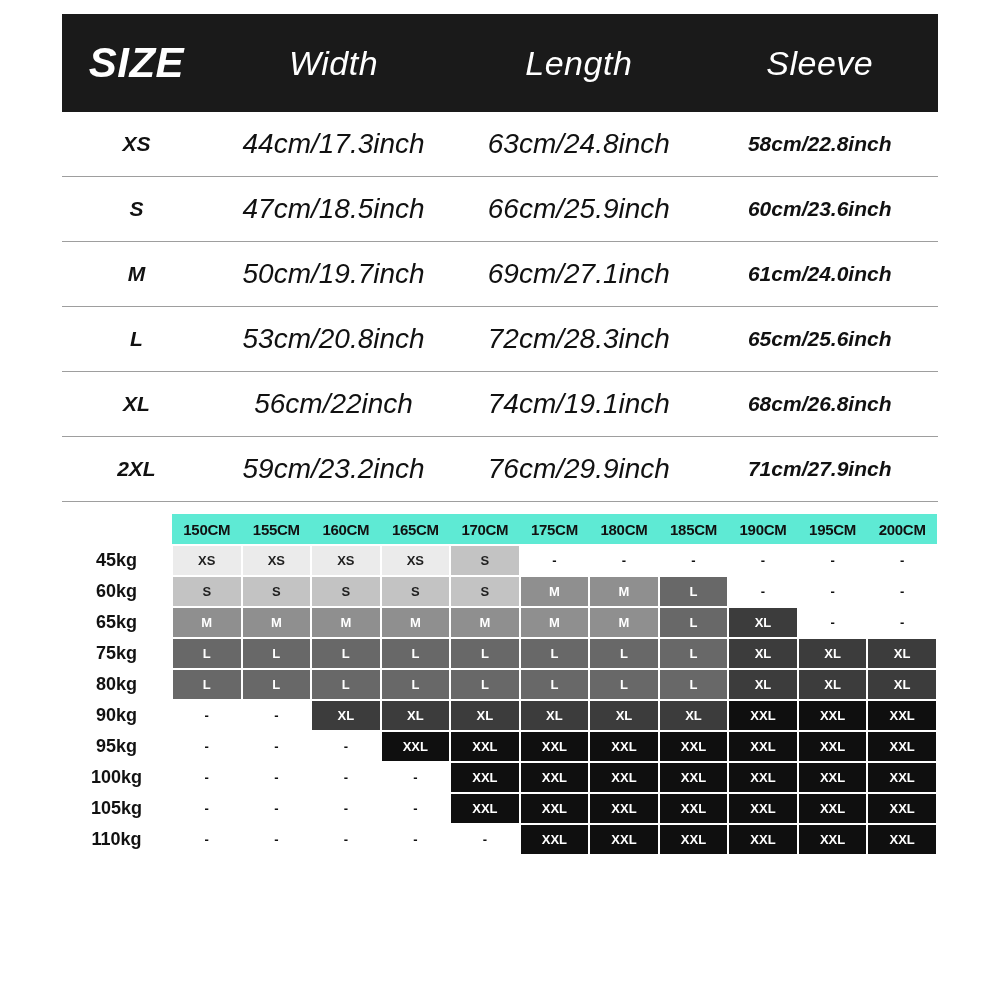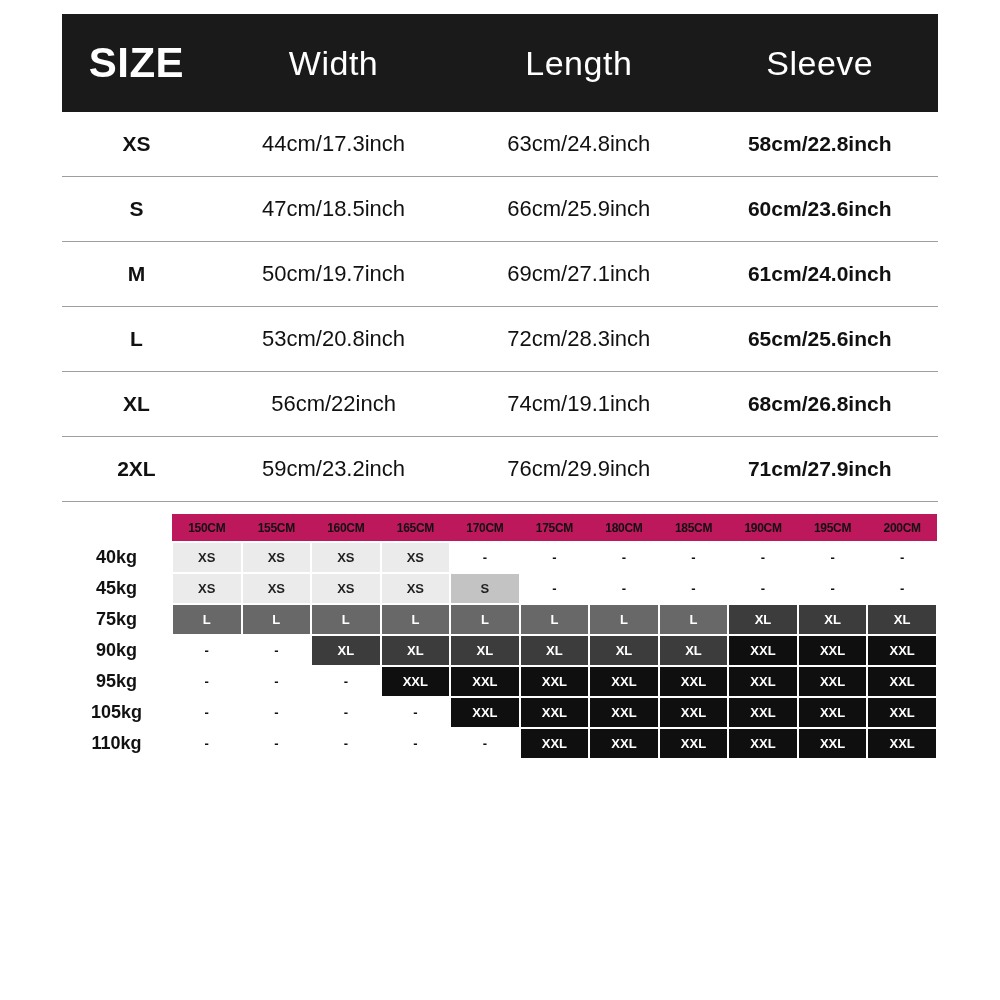--- a/index.html
+++ b/index.html
@@ -16,20 +16,21 @@
   }
   .page {
     padding: 14px 62px 0 62px;
   }
 
   
   .m-table {
     width: 100%;
     border-collapse: collapse;
     table-layout: fixed;
+    font-style: italic;
   }
   .m-table col.c-size   { width: 17%; }
   .m-table col.c-width  { width: 28%; }
   .m-table col.c-length { width: 28%; }
   .m-table col.c-sleeve { width: 27%; }
 
   .m-head th {
     background: #1a1a1a;
     color: #ffffff;
     height: 96px;
@@ -41,21 +42,21 @@
   }
   .m-head th.h-size {
     font-size: 42px;
     font-weight: bold;
   }
 
   .m-table tbody td {
     height: 62px;
     text-align: center;
     vertical-align: middle;
-    font-size: 22px;
+    font-size: 28px;
     border-bottom: 1px solid #9e9e9e;
     background: #ffffff;
   }
   .m-table tbody td.m-size {
     font-weight: bold;
     font-size: 21px;
   }
   .m-table tbody td.m-sleeve {
     font-weight: bold;
     font-size: 21px;
@@ -66,25 +67,25 @@
     width: 100%;
     border-collapse: collapse;
     table-layout: fixed;
     margin-top: 12px;
   }
   .f-table th.f-corner {
     width: 108px;
     background: #ffffff;
   }
   .f-table th.f-h {
-    font-size: 12px;
+    font-size: 15px;
     font-weight: bold;
     text-align: center;
     padding: 7px 0 6px 0;
-    background: #be185d;
+    background: #5eead4;
     letter-spacing: -0.3px;
   }
   .f-table th.f-w {
     font-size: 18px;
     font-weight: bold;
     text-align: center;
     background: #ffffff;
     height: 27px;
   }
   .f-table td.f-c {
@@ -169,81 +170,123 @@
           <th class="f-h">175CM</th>
           <th class="f-h">180CM</th>
           <th class="f-h">185CM</th>
           <th class="f-h">190CM</th>
           <th class="f-h">195CM</th>
           <th class="f-h">200CM</th>
         </tr>
     </thead>
     <tbody id="fit-body">
         <tr>
-          <th class="f-w">40kg</th>
-          <td class="f-c" style="background: rgb(235, 235, 235); color: rgb(31, 31, 31);">XS</td>
-          <td class="f-c" style="background: rgb(235, 235, 235); color: rgb(31, 31, 31);">XS</td>
-          <td class="f-c" style="background: rgb(235, 235, 235); color: rgb(31, 31, 31);">XS</td>
-          <td class="f-c" style="background: rgb(235, 235, 235); color: rgb(31, 31, 31);">XS</td>
-          <td class="f-c" style="background: rgb(255, 255, 255); color: rgb(17, 17, 17);">-</td>
-          <td class="f-c" style="background: rgb(255, 255, 255); color: rgb(17, 17, 17);">-</td>
-          <td class="f-c" style="background: rgb(255, 255, 255); color: rgb(17, 17, 17);">-</td>
-          <td class="f-c" style="background: rgb(255, 255, 255); color: rgb(17, 17, 17);">-</td>
-          <td class="f-c" style="background: rgb(255, 255, 255); color: rgb(17, 17, 17);">-</td>
-          <td class="f-c" style="background: rgb(255, 255, 255); color: rgb(17, 17, 17);">-</td>
-          <td class="f-c" style="background: rgb(255, 255, 255); color: rgb(17, 17, 17);">-</td>
-        </tr>
-        <tr>
           <th class="f-w">45kg</th>
           <td class="f-c" style="background: rgb(235, 235, 235); color: rgb(31, 31, 31);">XS</td>
           <td class="f-c" style="background: rgb(235, 235, 235); color: rgb(31, 31, 31);">XS</td>
           <td class="f-c" style="background: rgb(235, 235, 235); color: rgb(31, 31, 31);">XS</td>
           <td class="f-c" style="background: rgb(235, 235, 235); color: rgb(31, 31, 31);">XS</td>
           <td class="f-c" style="background: rgb(195, 195, 195); color: rgb(31, 31, 31);">S</td>
           <td class="f-c" style="background: rgb(255, 255, 255); color: rgb(17, 17, 17);">-</td>
           <td class="f-c" style="background: rgb(255, 255, 255); color: rgb(17, 17, 17);">-</td>
           <td class="f-c" style="background: rgb(255, 255, 255); color: rgb(17, 17, 17);">-</td>
           <td class="f-c" style="background: rgb(255, 255, 255); color: rgb(17, 17, 17);">-</td>
           <td class="f-c" style="background: rgb(255, 255, 255); color: rgb(17, 17, 17);">-</td>
           <td class="f-c" style="background: rgb(255, 255, 255); color: rgb(17, 17, 17);">-</td>
         </tr>
         <tr>
+          <th class="f-w">60kg</th>
+          <td class="f-c" style="background: rgb(195, 195, 195); color: rgb(31, 31, 31);">S</td>
+          <td class="f-c" style="background: rgb(195, 195, 195); color: rgb(31, 31, 31);">S</td>
+          <td class="f-c" style="background: rgb(195, 195, 195); color: rgb(31, 31, 31);">S</td>
+          <td class="f-c" style="background: rgb(195, 195, 195); color: rgb(31, 31, 31);">S</td>
+          <td class="f-c" style="background: rgb(195, 195, 195); color: rgb(31, 31, 31);">S</td>
+          <td class="f-c" style="background: rgb(143, 143, 143); color: rgb(255, 255, 255);">M</td>
+          <td class="f-c" style="background: rgb(143, 143, 143); color: rgb(255, 255, 255);">M</td>
+          <td class="f-c" style="background: rgb(104, 104, 104); color: rgb(255, 255, 255);">L</td>
+          <td class="f-c" style="background: rgb(255, 255, 255); color: rgb(17, 17, 17);">-</td>
+          <td class="f-c" style="background: rgb(255, 255, 255); color: rgb(17, 17, 17);">-</td>
+          <td class="f-c" style="background: rgb(255, 255, 255); color: rgb(17, 17, 17);">-</td>
+        </tr>
+        <tr>
+          <th class="f-w">65kg</th>
+          <td class="f-c" style="background: rgb(143, 143, 143); color: rgb(255, 255, 255);">M</td>
+          <td class="f-c" style="background: rgb(143, 143, 143); color: rgb(255, 255, 255);">M</td>
+          <td class="f-c" style="background: rgb(143, 143, 143); color: rgb(255, 255, 255);">M</td>
+          <td class="f-c" style="background: rgb(143, 143, 143); color: rgb(255, 255, 255);">M</td>
+          <td class="f-c" style="background: rgb(143, 143, 143); color: rgb(255, 255, 255);">M</td>
+          <td class="f-c" style="background: rgb(143, 143, 143); color: rgb(255, 255, 255);">M</td>
+          <td class="f-c" style="background: rgb(143, 143, 143); color: rgb(255, 255, 255);">M</td>
+          <td class="f-c" style="background: rgb(104, 104, 104); color: rgb(255, 255, 255);">L</td>
+          <td class="f-c" style="background: rgb(60, 60, 60); color: rgb(255, 255, 255);">XL</td>
+          <td class="f-c" style="background: rgb(255, 255, 255); color: rgb(17, 17, 17);">-</td>
+          <td class="f-c" style="background: rgb(255, 255, 255); color: rgb(17, 17, 17);">-</td>
+        </tr>
+        <tr>
           <th class="f-w">75kg</th>
           <td class="f-c" style="background: rgb(104, 104, 104); color: rgb(255, 255, 255);">L</td>
           <td class="f-c" style="background: rgb(104, 104, 104); color: rgb(255, 255, 255);">L</td>
           <td class="f-c" style="background: rgb(104, 104, 104); color: rgb(255, 255, 255);">L</td>
           <td class="f-c" style="background: rgb(104, 104, 104); color: rgb(255, 255, 255);">L</td>
           <td class="f-c" style="background: rgb(104, 104, 104); color: rgb(255, 255, 255);">L</td>
           <td class="f-c" style="background: rgb(104, 104, 104); color: rgb(255, 255, 255);">L</td>
           <td class="f-c" style="background: rgb(104, 104, 104); color: rgb(255, 255, 255);">L</td>
           <td class="f-c" style="background: rgb(104, 104, 104); color: rgb(255, 255, 255);">L</td>
           <td class="f-c" style="background: rgb(60, 60, 60); color: rgb(255, 255, 255);">XL</td>
           <td class="f-c" style="background: rgb(60, 60, 60); color: rgb(255, 255, 255);">XL</td>
           <td class="f-c" style="background: rgb(60, 60, 60); color: rgb(255, 255, 255);">XL</td>
         </tr>
         <tr>
+          <th class="f-w">80kg</th>
+          <td class="f-c" style="background: rgb(104, 104, 104); color: rgb(255, 255, 255);">L</td>
+          <td class="f-c" style="background: rgb(104, 104, 104); color: rgb(255, 255, 255);">L</td>
+          <td class="f-c" style="background: rgb(104, 104, 104); color: rgb(255, 255, 255);">L</td>
+          <td class="f-c" style="background: rgb(104, 104, 104); color: rgb(255, 255, 255);">L</td>
+          <td class="f-c" style="background: rgb(104, 104, 104); color: rgb(255, 255, 255);">L</td>
+          <td class="f-c" style="background: rgb(104, 104, 104); color: rgb(255, 255, 255);">L</td>
+          <td class="f-c" style="background: rgb(104, 104, 104); color: rgb(255, 255, 255);">L</td>
+          <td class="f-c" style="background: rgb(104, 104, 104); color: rgb(255, 255, 255);">L</td>
+          <td class="f-c" style="background: rgb(60, 60, 60); color: rgb(255, 255, 255);">XL</td>
+          <td class="f-c" style="background: rgb(60, 60, 60); color: rgb(255, 255, 255);">XL</td>
+          <td class="f-c" style="background: rgb(60, 60, 60); color: rgb(255, 255, 255);">XL</td>
+        </tr>
+        <tr>
           <th class="f-w">90kg</th>
           <td class="f-c" style="background: rgb(255, 255, 255); color: rgb(17, 17, 17);">-</td>
           <td class="f-c" style="background: rgb(255, 255, 255); color: rgb(17, 17, 17);">-</td>
           <td class="f-c" style="background: rgb(60, 60, 60); color: rgb(255, 255, 255);">XL</td>
           <td class="f-c" style="background: rgb(60, 60, 60); color: rgb(255, 255, 255);">XL</td>
           <td class="f-c" style="background: rgb(60, 60, 60); color: rgb(255, 255, 255);">XL</td>
           <td class="f-c" style="background: rgb(60, 60, 60); color: rgb(255, 255, 255);">XL</td>
           <td class="f-c" style="background: rgb(60, 60, 60); color: rgb(255, 255, 255);">XL</td>
           <td class="f-c" style="background: rgb(60, 60, 60); color: rgb(255, 255, 255);">XL</td>
           <td class="f-c" style="background: rgb(15, 15, 15); color: rgb(255, 255, 255);">XXL</td>
           <td class="f-c" style="background: rgb(15, 15, 15); color: rgb(255, 255, 255);">XXL</td>
           <td class="f-c" style="background: rgb(15, 15, 15); color: rgb(255, 255, 255);">XXL</td>
         </tr>
         <tr>
           <th class="f-w">95kg</th>
           <td class="f-c" style="background: rgb(255, 255, 255); color: rgb(17, 17, 17);">-</td>
           <td class="f-c" style="background: rgb(255, 255, 255); color: rgb(17, 17, 17);">-</td>
           <td class="f-c" style="background: rgb(255, 255, 255); color: rgb(17, 17, 17);">-</td>
           <td class="f-c" style="background: rgb(15, 15, 15); color: rgb(255, 255, 255);">XXL</td>
+          <td class="f-c" style="background: rgb(15, 15, 15); color: rgb(255, 255, 255);">XXL</td>
+          <td class="f-c" style="background: rgb(15, 15, 15); color: rgb(255, 255, 255);">XXL</td>
+          <td class="f-c" style="background: rgb(15, 15, 15); color: rgb(255, 255, 255);">XXL</td>
+          <td class="f-c" style="background: rgb(15, 15, 15); color: rgb(255, 255, 255);">XXL</td>
+          <td class="f-c" style="background: rgb(15, 15, 15); color: rgb(255, 255, 255);">XXL</td>
+          <td class="f-c" style="background: rgb(15, 15, 15); color: rgb(255, 255, 255);">XXL</td>
+          <td class="f-c" style="background: rgb(15, 15, 15); color: rgb(255, 255, 255);">XXL</td>
+        </tr>
+        <tr>
+          <th class="f-w">100kg</th>
+          <td class="f-c" style="background: rgb(255, 255, 255); color: rgb(17, 17, 17);">-</td>
+          <td class="f-c" style="background: rgb(255, 255, 255); color: rgb(17, 17, 17);">-</td>
+          <td class="f-c" style="background: rgb(255, 255, 255); color: rgb(17, 17, 17);">-</td>
+          <td class="f-c" style="background: rgb(255, 255, 255); color: rgb(17, 17, 17);">-</td>
           <td class="f-c" style="background: rgb(15, 15, 15); color: rgb(255, 255, 255);">XXL</td>
           <td class="f-c" style="background: rgb(15, 15, 15); color: rgb(255, 255, 255);">XXL</td>
           <td class="f-c" style="background: rgb(15, 15, 15); color: rgb(255, 255, 255);">XXL</td>
           <td class="f-c" style="background: rgb(15, 15, 15); color: rgb(255, 255, 255);">XXL</td>
           <td class="f-c" style="background: rgb(15, 15, 15); color: rgb(255, 255, 255);">XXL</td>
           <td class="f-c" style="background: rgb(15, 15, 15); color: rgb(255, 255, 255);">XXL</td>
           <td class="f-c" style="background: rgb(15, 15, 15); color: rgb(255, 255, 255);">XXL</td>
         </tr>
         <tr>
           <th class="f-w">105kg</th>

